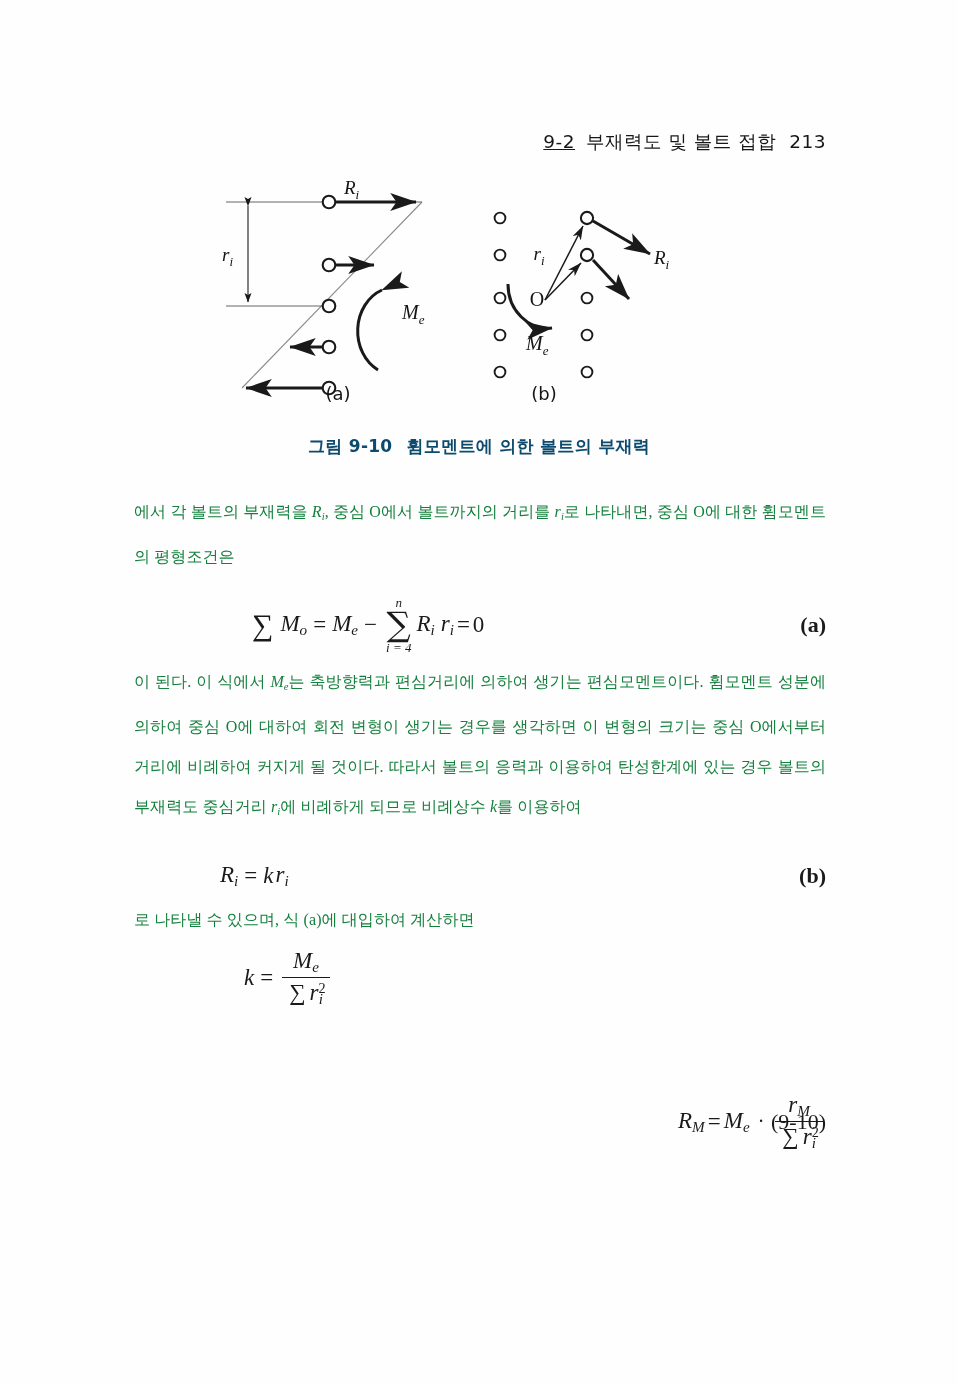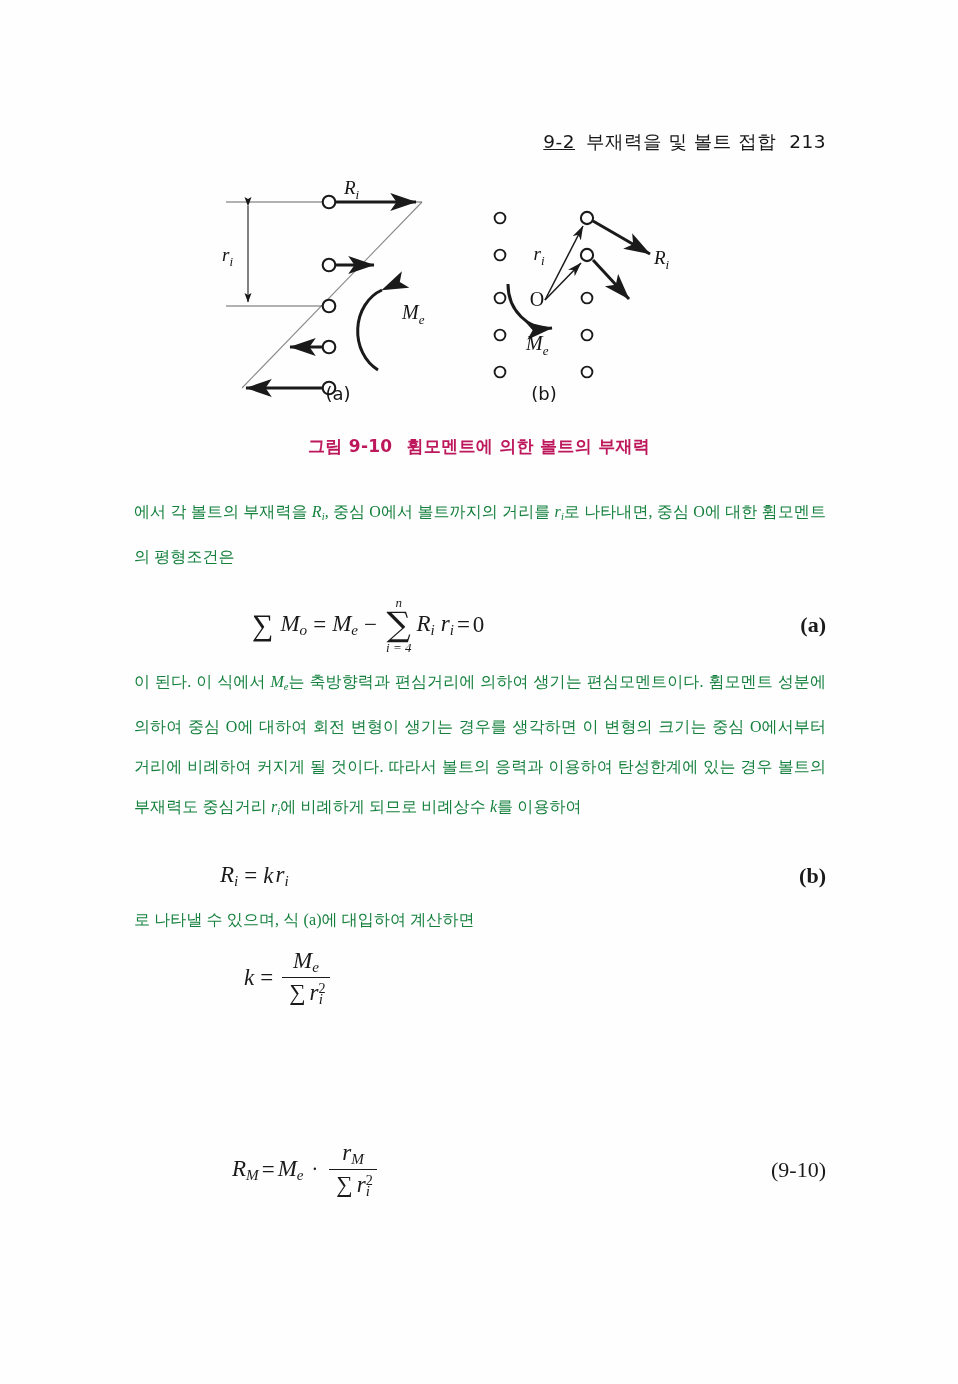--- a/index.html
+++ b/index.html
@@ -52,21 +52,21 @@
 
   .fig-caption {
     position: absolute;
     left: 0;
     top: 255px;
     width: 694px;
     text-align: center;
     font-family: "DejaVu Sans", "Liberation Sans", sans-serif;
     font-size: 17px;
     font-weight: bold;
-    color: #be185d;
+    color: #0c4a6e;
     letter-spacing: 0.3px;
   }
   .fig-caption .capnum { font-weight: bold; margin-right: 14px; }
 
   
   .body-col {
     position: absolute;
     left: 134px;
     width: 692px;
   }
@@ -163,21 +163,21 @@
   .op { margin: 0 6px; }
   .op.tight { margin: 0 3px; }
   .dotop { margin: 0 8px; font-size: 20px; }
 </style>
 </head>
 <body>
 
 <div class="page">
 
   <div class="running-head">
-    <span class="secnum">9-2</span><span>부재력을 및 볼트 접합</span><span class="pagenum">213</span>
+    <span class="secnum">9-2</span><span>부재력도 및 볼트 접합</span><span class="pagenum">213</span>
   </div>
 
   <div class="figure-block">
 
     <svg class="figure-svg" width="694" height="250" viewBox="0 0 694 250">
       <defs>
         <marker id="ah" markerWidth="9" markerHeight="9" refX="8.2" refY="3.2" orient="auto" markerUnits="strokeWidth">
           <path d="M0,0 L8.6,3.2 L0,6.4 L1.8,3.2 z" fill="#1a1a1a"></path>
         </marker>
         <marker id="ahs" markerWidth="10" markerHeight="10" refX="8.6" refY="3.0" orient="auto" markerUnits="strokeWidth">
@@ -300,21 +300,21 @@
       <span class="op">=</span>
       <span class="frac">
         <span class="num"><span class="mi">M</span><span class="sub">e</span></span>
         <span class="den"><span>∑</span><span class="mi" style="margin-left:4px;">r</span><span class="subup">2</span><span class="sub" style="margin-left:-7px;">i</span></span>
       </span>
     </div>
     <span class="eq-tag plain"></span>
   </div>
 
 
-  <div class="eq-row" style="top:1140px;">
+  <div class="eq-row" style="top:1092px;justify-content:flex-end;">
     <div class="eq-body" style="margin-left:98px;">
       <span><span class="mi">R</span><span class="sub">M</span></span>
       <span class="op tight">=</span>
       <span><span class="mi">M</span><span class="sub">e</span></span>
       <span class="dotop">·</span>
       <span class="frac">
         <span class="num"><span class="mi">r</span><span class="sub">M</span></span>
         <span class="den"><span>∑</span><span class="mi" style="margin-left:4px;">r</span><span class="subup">2</span><span class="sub" style="margin-left:-7px;">i</span></span>
       </span>
     </div>

